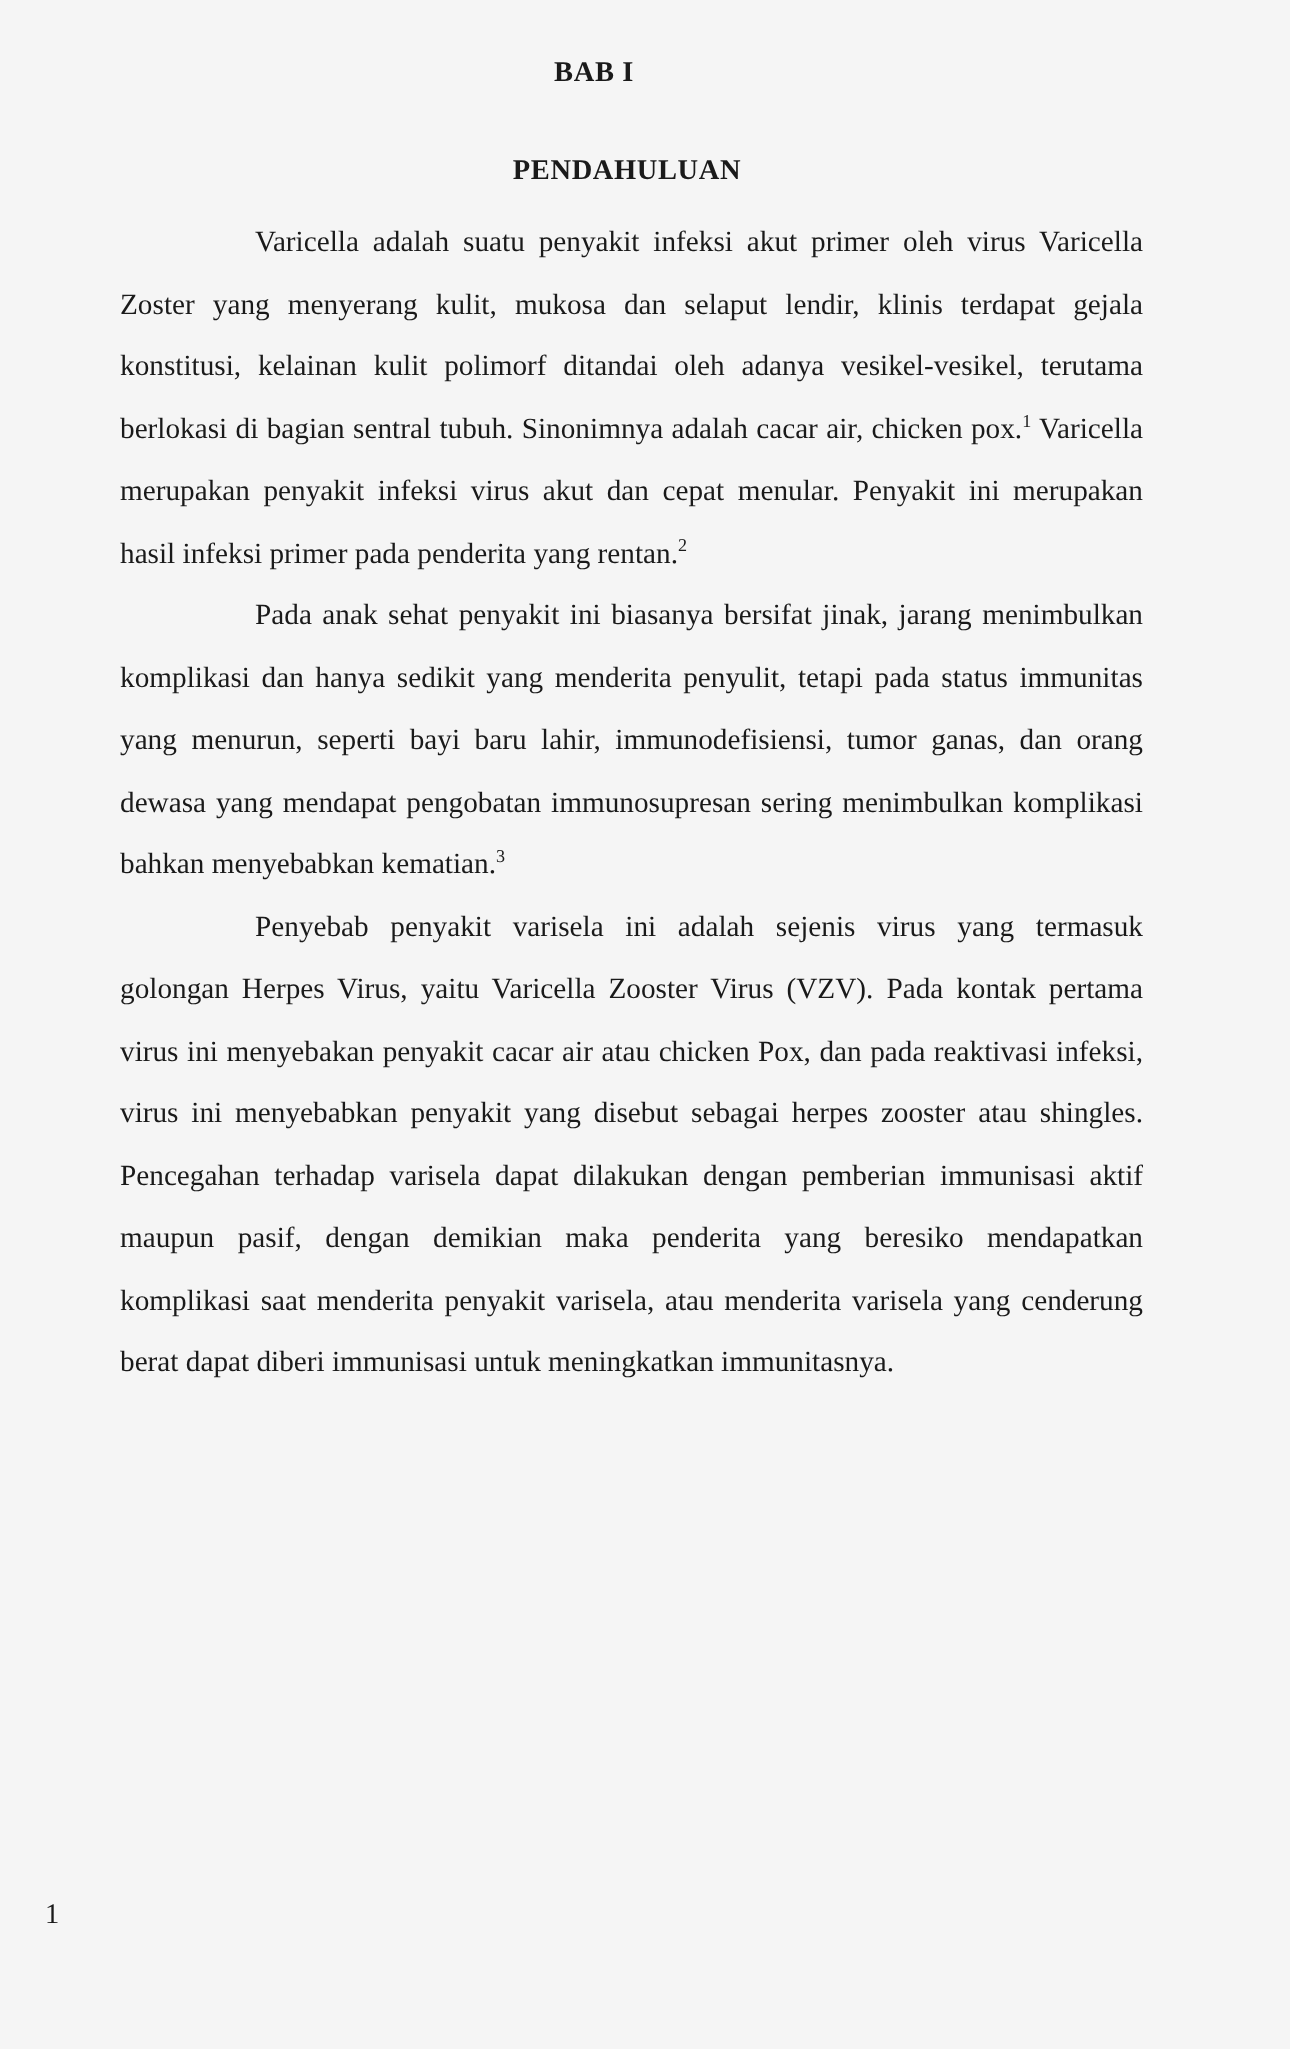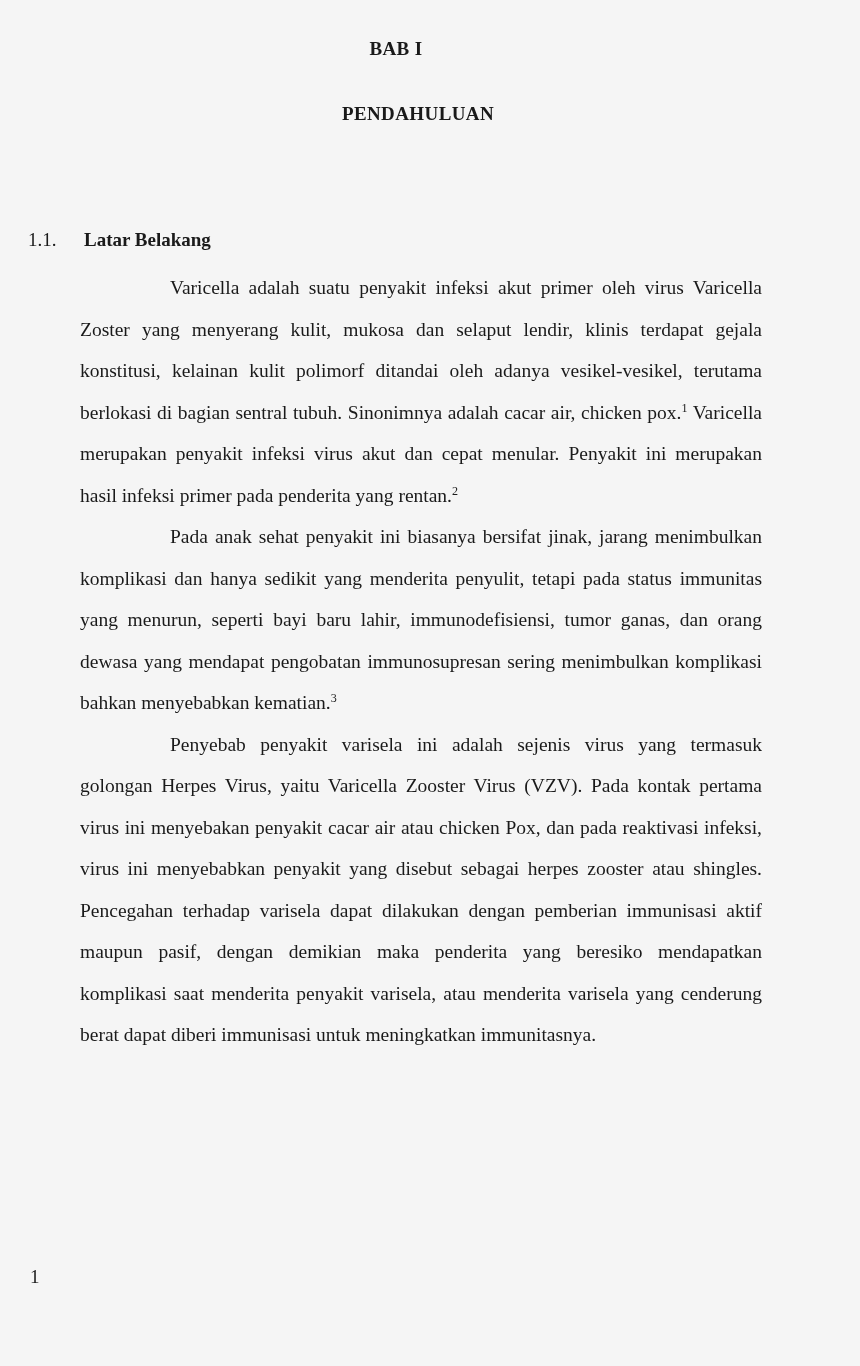--- a/index.html
+++ b/index.html
@@ -88,24 +88,20 @@
 </style>
 </head>
 <body>
 
 <div class="page">
 
   <h1 class="chapter-title">BAB I</h1>
 
   <h2 class="chapter-subtitle">PENDAHULUAN</h2>
 
-  <div class="section-heading">
-    <span class="section-number">1.1.</span>
-    <span class="section-label">Latar Belakang</span>
-  </div>
 
   <div class="body-block">
 
     <p class="para first"><span>Varicella adalah suatu penyakit infeksi akut primer oleh virus Varicella Zoster yang menyerang kulit, mukosa dan selaput lendir, klinis terdapat gejala konstitusi, kelainan kulit polimorf ditandai oleh adanya vesikel-vesikel, terutama berlokasi di bagian sentral tubuh. Sinonimnya adalah cacar air, </span><span class="ital">chicken pox</span><span>.</span><sup>1</sup><span> Varicella merupakan penyakit infeksi virus akut dan cepat menular. Penyakit ini merupakan hasil infeksi primer pada penderita yang rentan.</span><sup>2</sup></p>
 
     <p class="para"><span>Pada anak sehat penyakit ini biasanya bersifat jinak, jarang menimbulkan komplikasi dan hanya sedikit yang menderita penyulit, tetapi pada status immunitas yang menurun, seperti bayi baru lahir, immunodefisiensi, tumor ganas, dan orang dewasa yang mendapat pengobatan immunosupresan sering menimbulkan komplikasi bahkan menyebabkan kematian.</span><sup>3</sup></p>
 
     <p class="para"><span>Penyebab penyakit varisela ini adalah sejenis virus yang termasuk golongan Herpes Virus, yaitu Varicella Zooster Virus (VZV). Pada kontak pertama virus ini menyebakan penyakit cacar air atau chicken Pox, dan pada reaktivasi infeksi, virus ini menyebabkan penyakit yang disebut sebagai herpes zooster atau shingles. Pencegahan terhadap varisela dapat dilakukan dengan pemberian immunisasi aktif maupun pasif, dengan demikian maka penderita yang beresiko mendapatkan komplikasi saat menderita penyakit varisela, atau menderita varisela yang cenderung berat dapat diberi immunisasi untuk meningkatkan immunitasnya.</span></p>
 
   </div>

